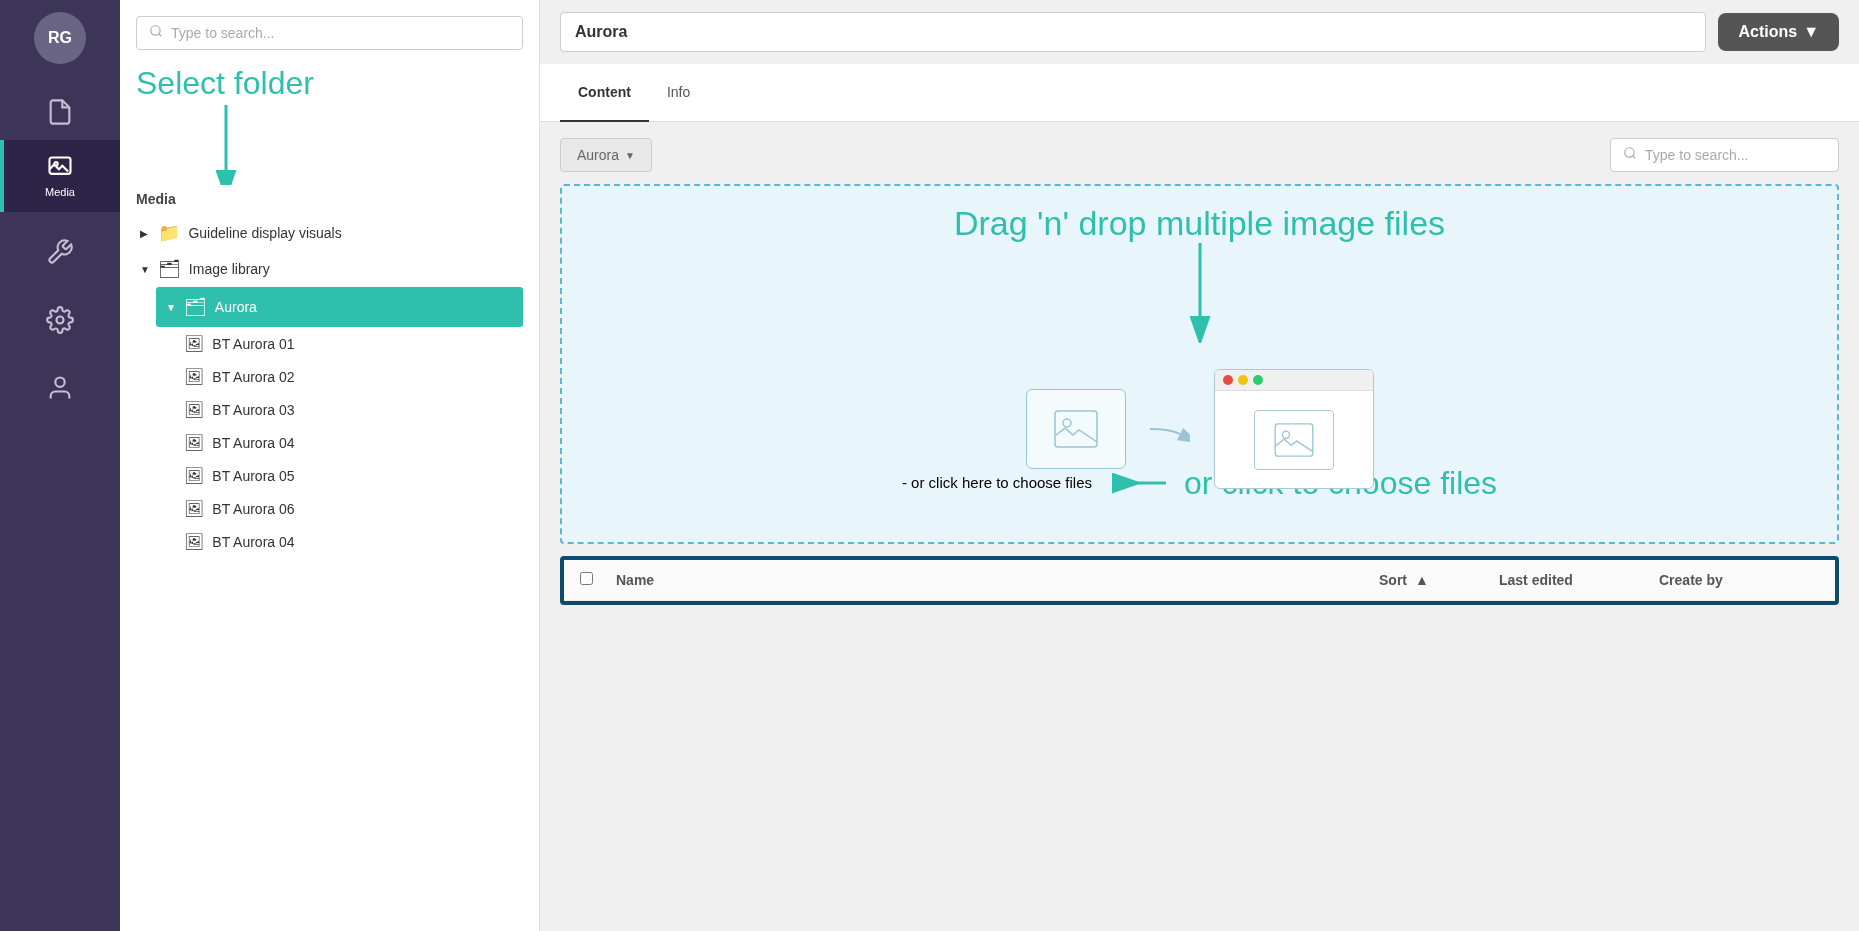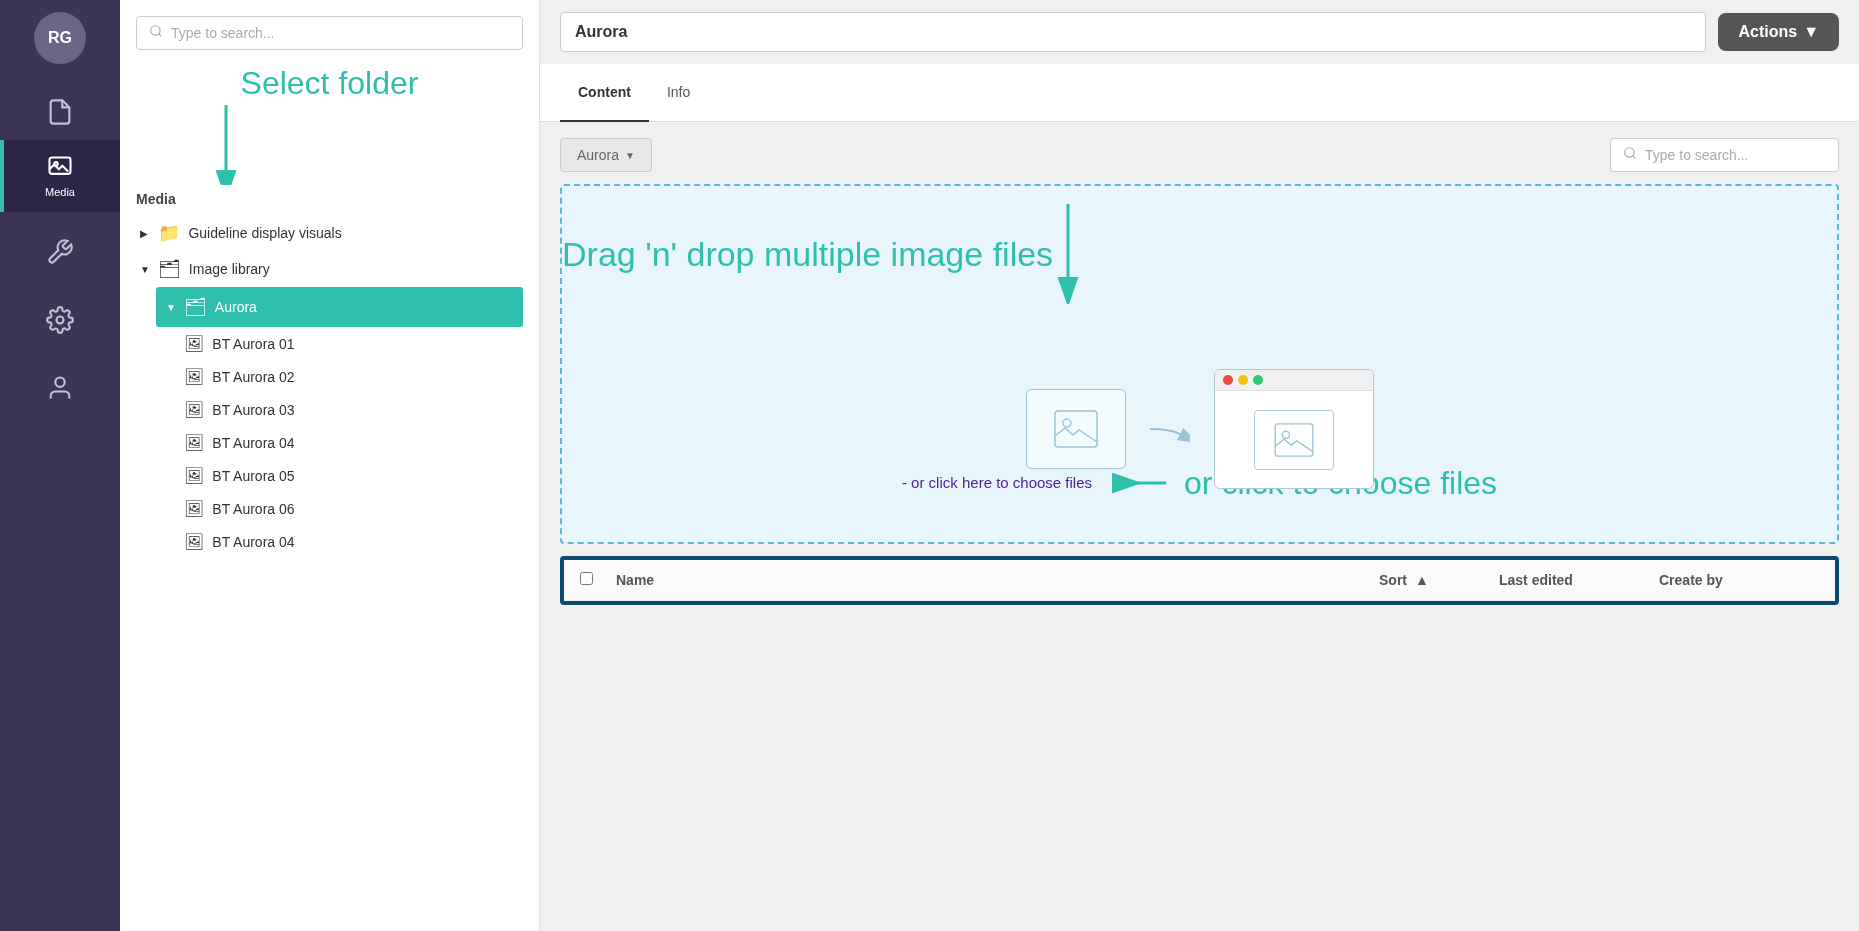--- a/index.html
+++ b/index.html
@@ -306,21 +306,21 @@
   <div class="search-box">
     <span style="color:#aaa;">
       <svg width="14" height="14" viewBox="0 0 24 24" fill="none" stroke="currentColor" stroke-width="2">
           <circle cx="11" cy="11" r="8"></circle>
           <path d="M21 21l-4.35-4.35"></path>
         </svg>
     </span>
     <input type="text" placeholder="Type to search..." style="">
   </div>
 
-  <div style="position:relative; margin-bottom: 6px; text-align: center;">
+  <div style="position:relative; margin-bottom: 6px;">
     <div class="select-folder-label">Select folder</div>
 
     <div style="display:flex; align-items:flex-start; margin-left:60px; margin-top:4px;">
       <svg width="60" height="80" viewBox="0 0 60 80">
         <defs>
           <marker id="arrowhead" markerWidth="10" markerHeight="7" refX="0" refY="3.5" orient="auto">
             <polygon points="0 0, 10 3.5, 0 7" fill="#2fbfad"></polygon>
           </marker>
         </defs>
         <line x1="30" y1="0" x2="30" y2="65" stroke="#2fbfad" stroke-width="3" marker-end="url(#arrowhead)"></line>
@@ -414,21 +414,21 @@
               <circle cx="11" cy="11" r="8"></circle>
               <path d="M21 21l-4.35-4.35"></path>
             </svg>
         </span>
         <input type="text" placeholder="Type to search..." style="">
       </div>
     </div>
 
     <div class="drop-zone">
 
-      <div style="position:absolute; top:18px; left:0; right:0; display:flex; flex-direction:row; align-items:center; gap:0;">
+      <div style="position:absolute; top:18px; left:0; right:0; display:flex; flex-direction:column; align-items:center; gap:0;">
         <span style="font-size:34px; color:#2fbfad; font-weight:400; white-space:nowrap;">Drag 'n' drop multiple image files</span>
 
         <svg width="30" height="100" viewBox="0 0 30 100">
           <defs>
             <marker id="arr2" markerWidth="10" markerHeight="7" refX="5" refY="3.5" orient="auto">
               <polygon points="0 0, 10 3.5, 0 7" fill="#2fbfad"></polygon>
             </marker>
           </defs>
           <line x1="15" y1="0" x2="15" y2="88" stroke="#2fbfad" stroke-width="3" marker-end="url(#arr2)"></line>
         </svg>
@@ -465,21 +465,21 @@
                 <rect x="1" y="1" width="42" height="36" rx="3" stroke="#9bc4d4" stroke-width="1.5"></rect>
                 <circle cx="13" cy="13" r="4" stroke="#9bc4d4" stroke-width="1.5"></circle>
                 <path d="M1 26l10-8 8 7 6-5 18 12" stroke="#9bc4d4" stroke-width="1.5"></path>
               </svg>
             </div>
           </div>
         </div>
       </div>
 
       <div style="position:absolute; bottom:40px; display:flex; align-items:center; gap:16px;">
-        <span style="font-size:15px; color:#4c1d95;">- or click here to choose files</span>
+        <span style="font-size:15px; color:#000000;">- or click here to choose files</span>
 
         <svg width="60" height="24" viewBox="0 0 60 24">
           <defs>
             <marker id="arrleft" markerWidth="10" markerHeight="7" refX="10" refY="3.5" orient="auto">
               <polygon points="10 0, 0 3.5, 10 7" fill="#2fbfad"></polygon>
             </marker>
           </defs>
           <line x1="58" y1="12" x2="4" y2="12" stroke="#2fbfad" stroke-width="3" marker-end="url(#arrleft)"></line>
         </svg>
 

